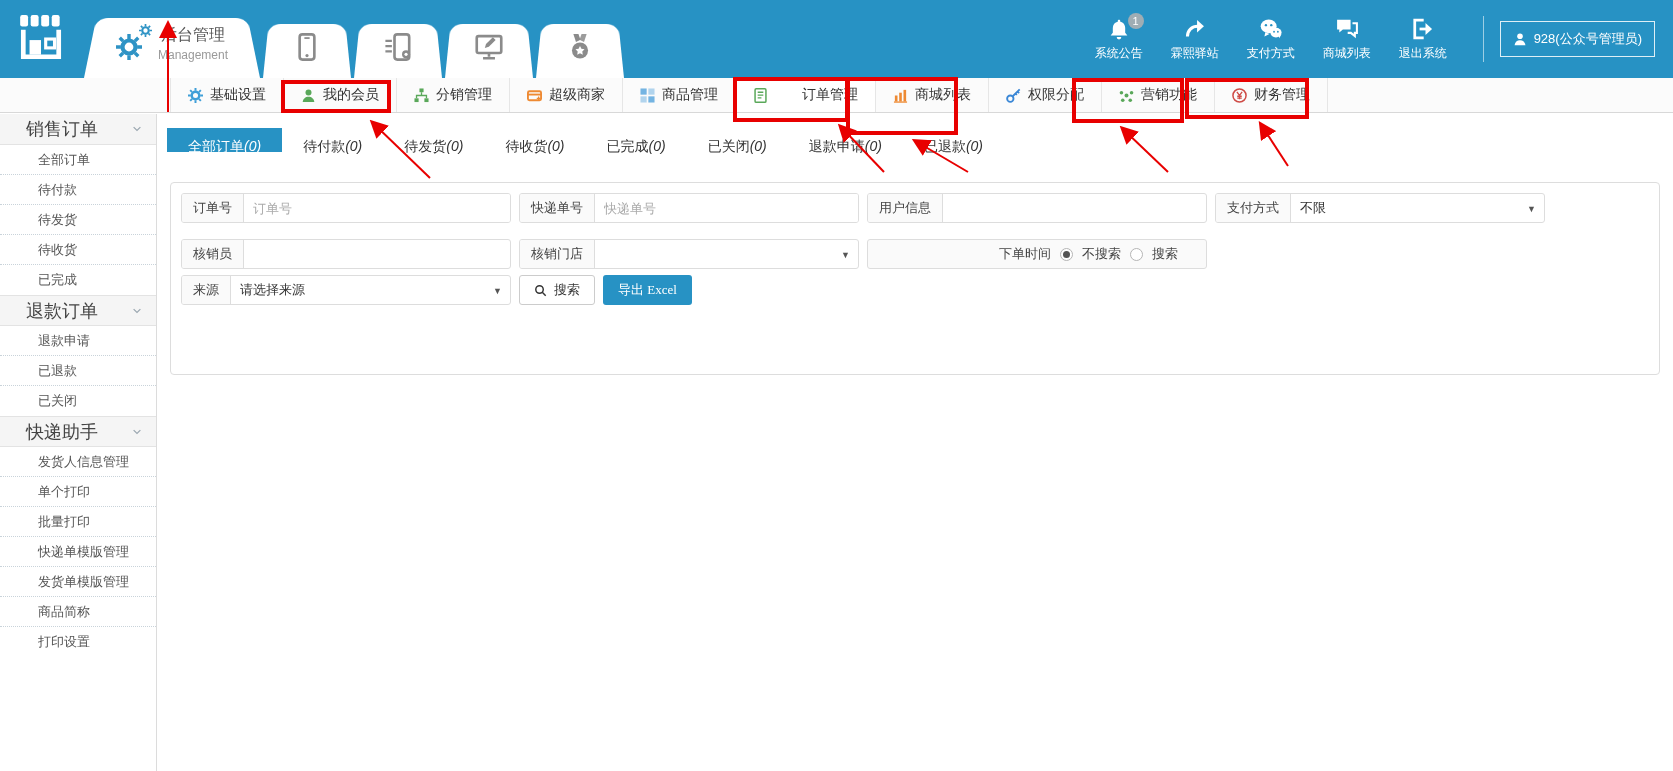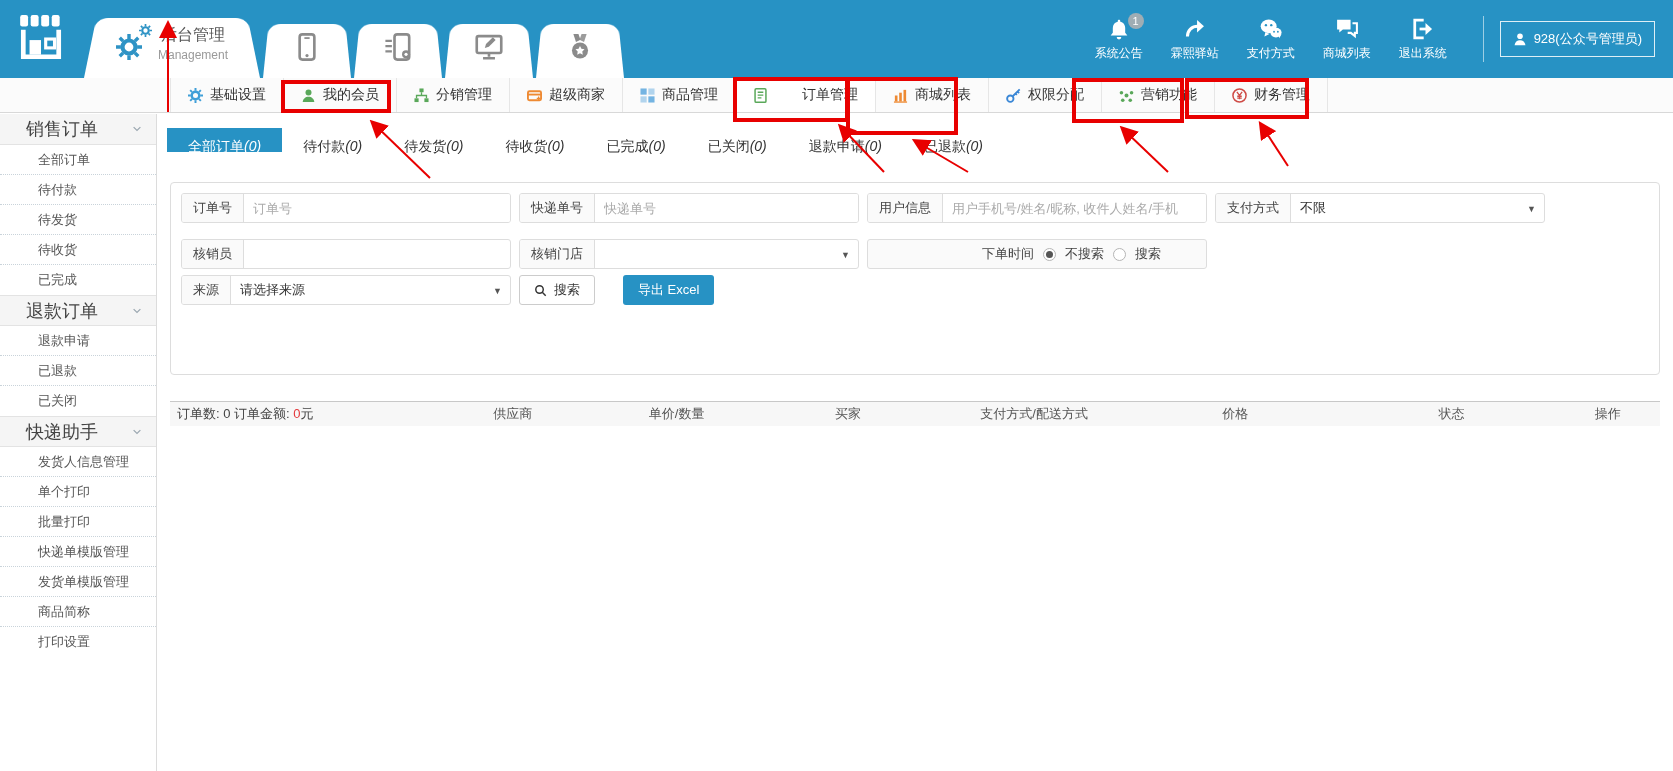--- a/index.html
+++ b/index.html
@@ -75,31 +75,31 @@
   .fgroup { display:flex; height:30px; border:1px solid #ddd; border-radius:3px; background:#fff; overflow:hidden; }
   .flabel { background:#fafafa; border-right:1px solid #ddd; padding:0 11px; line-height:28px;
     font-size:13px; color:#444; white-space:nowrap; }
   .finput { border:none; outline:none; padding:0 9px; font-size:13px; color:#333; flex:1; min-width:0; background:#fff; }
   .finput::placeholder { color:#aaa; }
   .fselect { flex:1; display:flex; align-items:center; padding:0 22px 0 9px; font-size:13px; color:#333;
     position:relative; cursor:pointer; }
   .caret { position:absolute; right:8px; top:10px; font-size:9px; color:#555; }
   .w330 { width:330px; } .w340 { width:340px; }
   .timebox { width:340px; height:30px; border:1px solid #ddd; border-radius:3px; background:#fafafa;
-    display:flex; align-items:center; justify-content:flex-end; gap:9px; padding-right:45px; font-size:13px; color:#444; }
+    display:flex; align-items:center; justify-content:flex-end; gap:9px; padding-right:28px; font-size:13px; color:#444; }
   .radio { width:13px; height:13px; border:1px solid #b5b5b5; border-radius:50%; background:#fff; display:inline-block; cursor:pointer; }
   .radio.checked::after { content:""; display:block; width:7px; height:7px; margin:2px; border-radius:50%; background:#555; }
   .rlabel { font-size:13px; color:#444;text-align:right; }
   .datebox { width:318px; height:30px; border:1px solid #ddd; border-radius:3px; background:#fbfbfb;
     display:flex; align-items:center; padding:0 9px; font-size:13px; color:#999; cursor:pointer; }
   .datebox .ico { margin-left:auto; color:#777; }
   .btn-search { width:76px; height:30px; border:1px solid #ccc; border-radius:3px; background:#fff;
     display:flex; align-items:center; justify-content:center; gap:7px; font-size:13px; color:#333; cursor:pointer; }
   .btn-export { height:30px; border:none; border-radius:3px; background:#2792c4; color:#fff;
-    font-size:13px; padding:0 15px; margin-left:20px; cursor:pointer; font-family:Liberation Sans, sans-serif; }
+    font-size:13px; padding:0 15px; margin-left:0; cursor:pointer; font-family:Liberation Serif, serif; }
 
   .thead { margin:26px 13px 0 13px; display:flex; align-items:center; height:25px;
     background:#f7f7f7; border-top:1px solid #c8c8c8; font-size:13px; color:#555; }
   .th { text-align:center; white-space:nowrap; overflow:hidden; }
   .th-sum { width:17%; text-align:left; padding-left:7px; color:#444; }
   .th-sum .amt { color:#e4393c; }
   .th1{width:12%;} .th2{width:10%;} .th3{width:13%;} .th4{width:12%;}
   .th5{width:15%;} .th6{width:14%;} .th7{width:7%;}
 
   
@@ -467,21 +467,20 @@
       <div class="fgroup w330">
         <span class="flabel">订单号</span>
         <input class="finput" placeholder="订单号" style="">
       </div>
       <div class="fgroup w340">
         <span class="flabel">快递单号</span>
         <input class="finput" placeholder="快递单号" style="">
       </div>
       <div class="fgroup w340">
         <span class="flabel">用户信息</span>
-        <input class="finput" placeholder="用户手机号/姓名/昵称, 收件人姓名/手机" style="">
       </div>
       <div class="fgroup w330">
         <span class="flabel">支付方式</span>
         <span class="fselect">
           <span>不限</span>
           <span class="caret">▼</span>
         </span>
       </div>
     </div>
 
@@ -516,33 +515,20 @@
       <div class="btn-search">
         <svg class="ico" width="13" height="13">
             <use href="#i-search"></use>
           </svg>
         <span>搜索</span>
       </div>
       <button class="btn-export">导出 Excel</button>
     </div>
   </div>
 
-  <div class="thead">
-    <div class="th th-sum">
-      <span>订单数: 0 订单金额:</span>
-      <span class="amt">0</span><span>元</span>
-    </div>
-    <div class="th th1">供应商</div>
-    <div class="th th2">单价/数量</div>
-    <div class="th th3">买家</div>
-    <div class="th th4">支付方式/配送方式</div>
-    <div class="th th5">价格</div>
-    <div class="th th6">状态</div>
-    <div class="th th7">操作</div>
-  </div>
 </div>
 
 <div class="hl" style="left:281px; top:80px; width:110px; height:33px;"></div>
 <div class="hl" style="left:733px; top:77px; width:116px; height:45px;"></div>
 <div class="hl" style="left:846px; top:77px; width:112px; height:58px;"></div>
 <div class="hl" style="left:1072px; top:78px; width:112px; height:45px;"></div>
 <div class="hl" style="left:1185px; top:78px; width:124px; height:41px;"></div>
 
 <svg id="arrows" width="1673" height="771">
   <defs>

